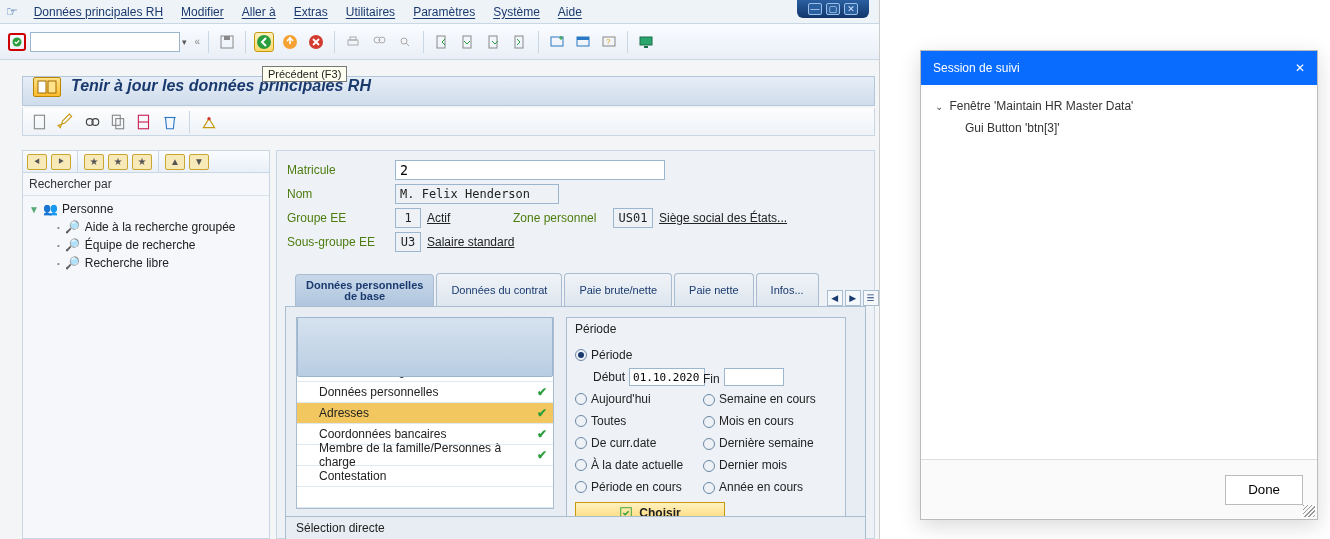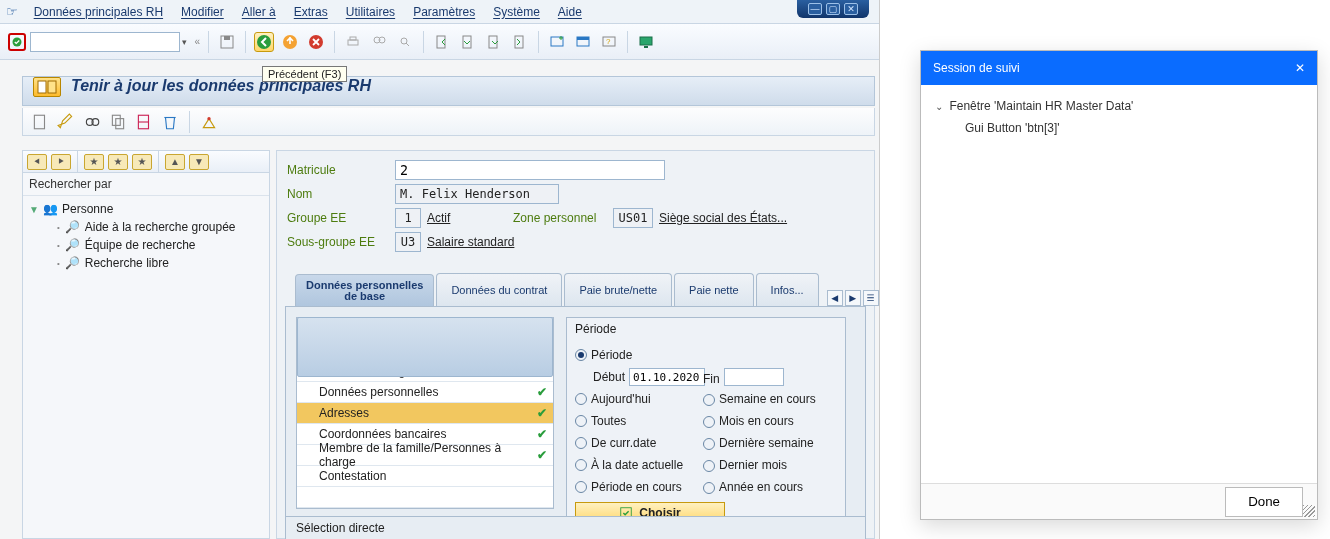--- a/index.html
+++ b/index.html
@@ -106,21 +106,21 @@
   
   .tooltip { position:absolute; left:262px; top:66px; background:#fffff0; border:1px solid #777; padding:1px 5px; font-size:11px; z-index:20; white-space:nowrap;}
 
   
   .track { position:absolute; left:920px; top:50px; width:398px; height:470px; background:#fff; border:1px solid #bbb; box-shadow:0 6px 20px rgba(0,0,0,.15); display:flex; flex-direction:column; }
   .track-hd { height:34px; background:#0a6cff; color:#fff; display:flex; align-items:center; justify-content:space-between; padding:0 12px; }
   .track-body { flex:1; padding:10px 14px; color:#333; }
   .track-body .node { display:flex; align-items:center; gap:6px; height:22px;}
   .track-body .node .chev { font-size:10px; color:#555;}
   .track-body .leaf { padding-left:30px; height:22px; display:flex; align-items:center;}
-  .track-ft { height:36px; border-top:1px solid #ddd; background:#fafafa; display:flex; align-items:center; justify-content:flex-end; padding:0 14px;}
+  .track-ft { height:60px; border-top:1px solid #ddd; background:#fafafa; display:flex; align-items:center; justify-content:flex-end; padding:0 14px;}
   .done-btn { height:30px; padding:0 22px; border:1px solid #bbb; background:#fff; cursor:default;}
   .resize { position:absolute; right:2px; bottom:2px; width:12px; height:12px; background:repeating-linear-gradient(135deg,#999 0 1px,transparent 1px 3px);}
 </style>
 </head>
 <body>
 
 <div class="sap-window">
 
   <div class="menubar">
     <span class="ico">☞</span>

